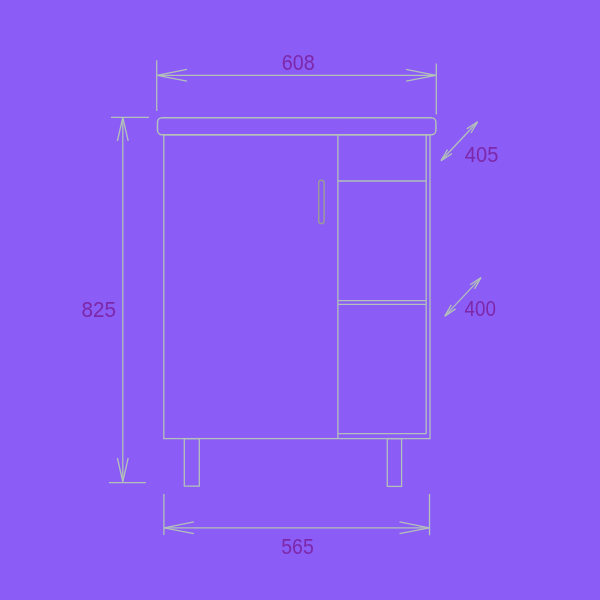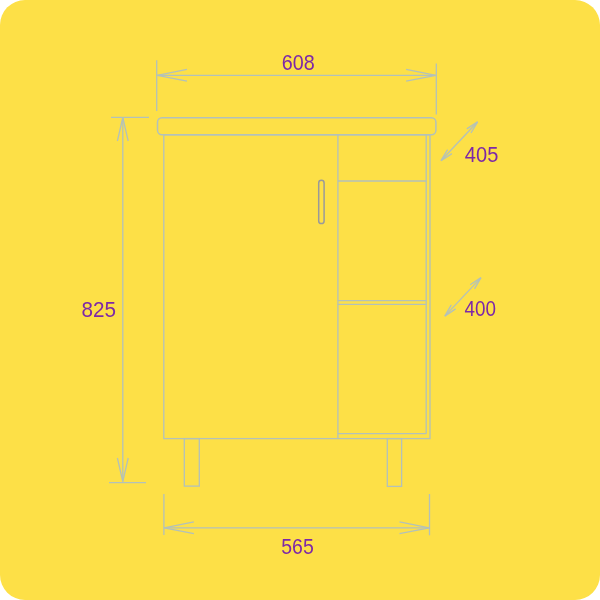--- a/index.html
+++ b/index.html
@@ -1,16 +1,16 @@
 <!DOCTYPE html>
 <html><head>
 <meta charset="utf-8">
 <style>
   html,body{margin:0;padding:0;background:#ffffff;}
-  .wrap{width:600px;height:600px;position:relative;overflow:hidden;background:#fde047;border-radius:25px;}
+  .wrap{width:600px;height:600px;position:relative;overflow:hidden;background:#8b5cf6;}
   text{font-family:"Liberation Sans",sans-serif;fill:#7d28a8;}
 </style>
 </head>
 <body>
 <div class="wrap">
 <svg width="600" height="600" viewBox="0 0 600 600" xmlns="http://www.w3.org/2000/svg">
   <g fill="none" stroke="#b3c1ba" stroke-width="1.3">
 
     <rect x="157.5" y="117.8" width="278.4" height="17.0" rx="4.5" stroke-width="1.5"></rect>
 

